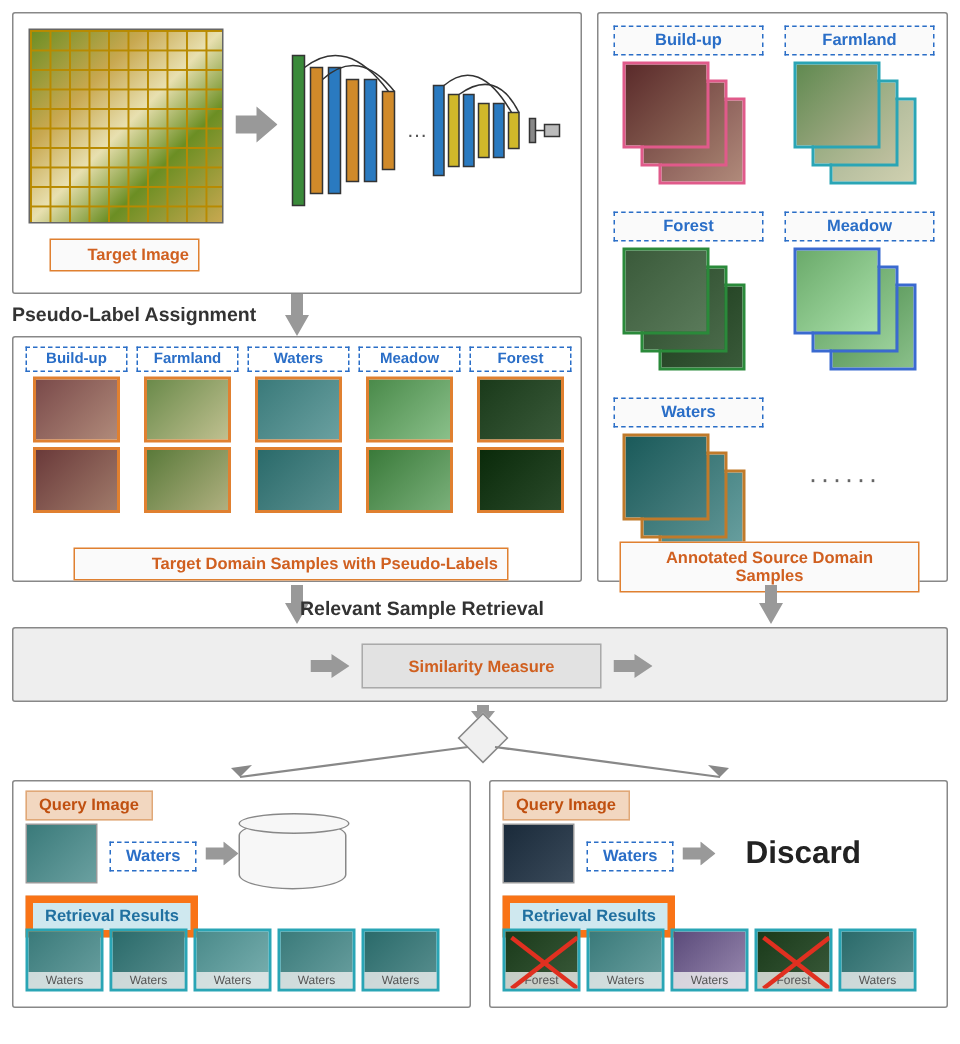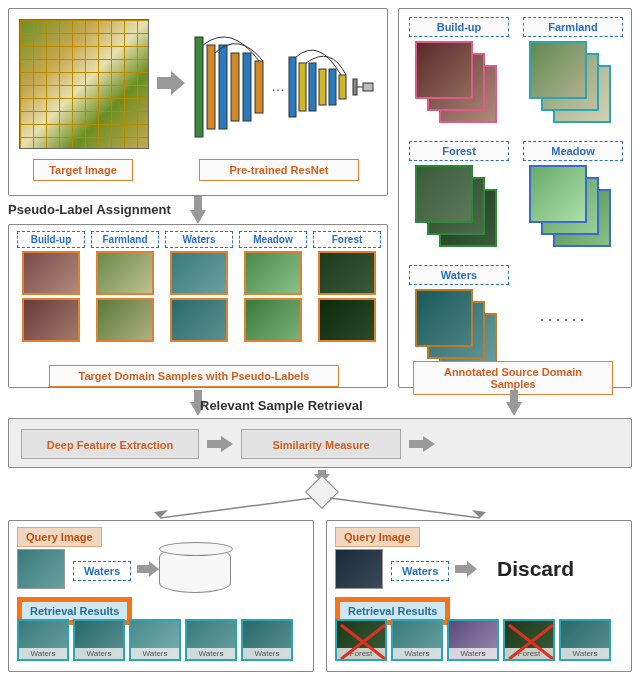--- a/index.html
+++ b/index.html
@@ -11,21 +11,21 @@
   
   #p-topleft { left: 8px; top: 8px; width: 380px; height: 188px; }
   #target-img { position: absolute; left: 10px; top: 10px; width: 130px; height: 130px;
     background: linear-gradient(135deg,#6b8e23 0%,#c8a850 30%,#e8e0b0 50%,#6b8e23 70%,#c8a850 100%);
     border: 1px solid #666; }
   #target-grid { position:absolute; left:0; top:0; width:100%; height:100%;
     background-image: linear-gradient(#b88a00 1px, transparent 1px),
                       linear-gradient(90deg,#b88a00 1px, transparent 1px);
     background-size: 13px 13px; }
   .label-box { position: absolute; border: 1.5px solid #e08030; background: #fafafa;
-    text-align: center; padding: 4px 6px; font-weight: bold; color: #d06020; font-size: 11px; }
+    text-align: right; padding: 4px 6px; font-weight: bold; color: #d06020; font-size: 11px; }
   #lbl-target { left: 24px; top: 150px; width: 100px; }
   #lbl-resnet { left: 190px; top: 150px; width: 160px; }
 
   #arrow-to-resnet { position:absolute; left:148px; top:60px; width:28px; height:28px; }
   .big-arrow { fill:#999; }
 
   #resnet { position:absolute; left:182px; top:18px; width:188px; height:120px; }
 
   
   #p-topright { left: 398px; top: 8px; width: 234px; height: 380px; }
@@ -121,21 +121,20 @@
       <rect x="118" y="36" width="7" height="48" fill="#2a7ac0" stroke="#333"></rect>
       <rect x="128" y="42" width="7" height="36" fill="#d0b82a" stroke="#333"></rect>
       <rect x="138" y="42" width="7" height="36" fill="#2a7ac0" stroke="#333"></rect>
       <rect x="148" y="48" width="7" height="24" fill="#d0b82a" stroke="#333"></rect>
       <path d="M105 30 Q128 10 150 48" fill="none" stroke="#333"></path>
       <path d="M115 36 Q140 18 155 48" fill="none" stroke="#333"></path>
       <rect x="162" y="52" width="4" height="16" fill="#888" stroke="#333"></rect>
       <rect x="172" y="56" width="10" height="8" fill="#bbb" stroke="#333"></rect>
       <line x1="166" y1="60" x2="172" y2="60" stroke="#333"></line>
     </svg>
-    <div id="lbl-resnet" class="label-box">Pre-trained ResNet</div>
   </div>
 
   <div id="p-topright" class="panel">
     <div class="src-group" style="left:10px; top:8px;">
       <div class="src-title">Build-up</div>
       <div class="src-stack">
         <div class="stack-tile" style="left:24px;top:24px;border-color:#e05a8a;background:linear-gradient(135deg,#7a4a4a,#b08a7a);"></div>
         <div class="stack-tile" style="left:12px;top:12px;border-color:#e05a8a;background:linear-gradient(135deg,#6a3a3a,#a07a6a);"></div>
         <div class="stack-tile" style="left:0;top:0;border-color:#e05a8a;background:linear-gradient(135deg,#5a2a2a,#906a5a);"></div>
       </div>
@@ -212,21 +211,20 @@
 
   <svg class="v-arrow" style="left:190px; top:390px; width:16px; height:26px;" viewBox="0 0 16 26">
     <polygon class="big-arrow" points="4,0 12,0 12,12 16,12 8,26 0,12 4,12"></polygon>
   </svg>
   <svg class="v-arrow" style="left:506px; top:390px; width:16px; height:26px;" viewBox="0 0 16 26">
     <polygon class="big-arrow" points="4,0 12,0 12,12 16,12 8,26 0,12 4,12"></polygon>
   </svg>
 
   <div id="sec-retrieval">Relevant Sample Retrieval</div>
   <div id="p-retrieval" class="panel">
-    <div class="step-box" style="left:12px; width:178px;">Deep Feature Extraction</div>
     <svg class="step-arrow" style="left:198px;" viewBox="0 0 26 16">
         <polygon class="big-arrow" points="0,4 14,4 14,0 26,8 14,16 14,12 0,12"></polygon>
       </svg>
     <div class="step-box" style="left:232px; width:160px;">Similarity Measure</div>
     <svg class="step-arrow" style="left:400px;" viewBox="0 0 26 16">
         <polygon class="big-arrow" points="0,4 14,4 14,0 26,8 14,16 14,12 0,12"></polygon>
       </svg>
   </div>
 
   <svg class="v-arrow" style="left:314px; top:470px; width:16px; height:14px;" viewBox="0 0 16 14">

